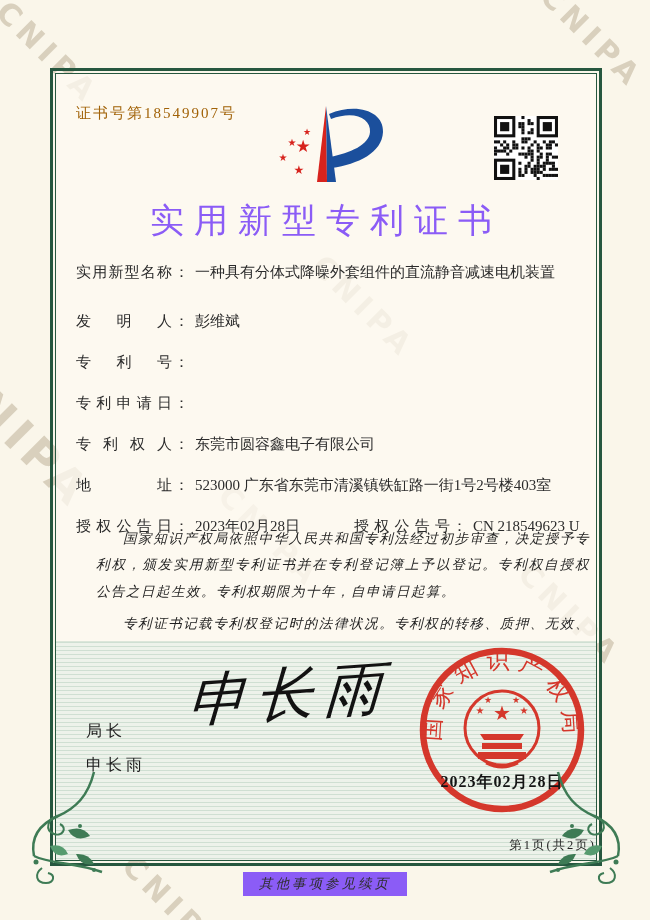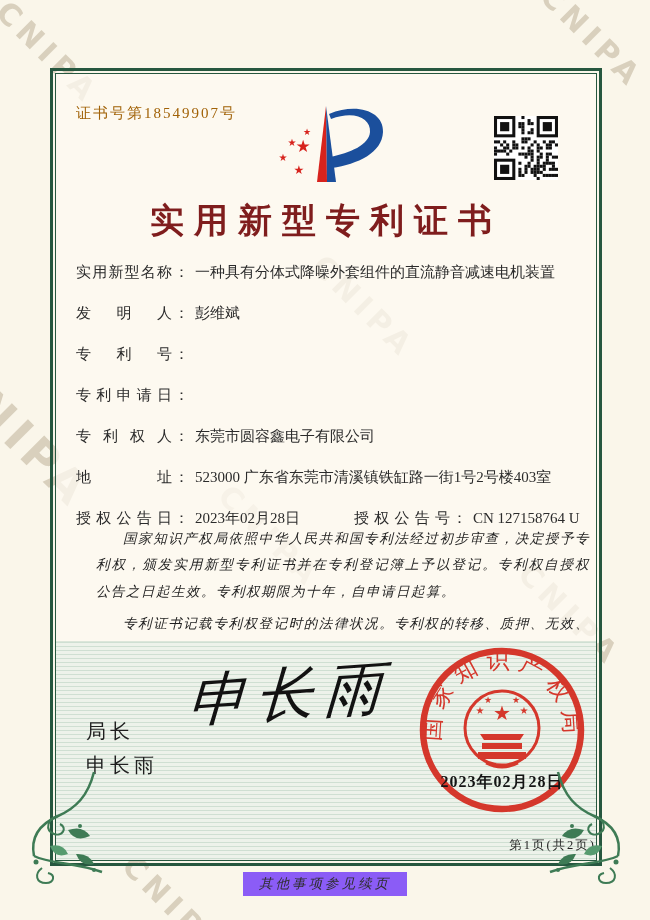--- a/index.html
+++ b/index.html
@@ -17,38 +17,38 @@
   .wm6{left:536px;top:556px;}
   .wm7{left:140px;top:848px;}
   
   .panel{position:absolute;left:50px;top:68px;width:552px;height:798px;border:3px solid #26573f;
          z-index:1;box-sizing:border-box;}
   .panel-inner{position:absolute;inset:2px;border:1px solid #26573f;background:rgba(253,250,242,.74);}
   .cert-no{position:absolute;left:20px;top:30px;font-size:15px;letter-spacing:2px;color:#a16207;text-align:center;}
   .logo{position:absolute;left:210px;top:24px;width:150px;height:94px;}
   .logo text{font-family:"DejaVu Sans",sans-serif;fill:#d7231d;}
   .qr{position:absolute;left:438px;top:42px;width:64px;height:64px;background:#fff;}
-  .title{position:absolute;left:0;right:0;top:124px;text-align:center;font-size:34px;font-weight:bold;
-         letter-spacing:10px;color:#7f1d1d;}
+  .title{position:absolute;left:0;right:0;top:124px;text-align:center;font-size:34px;font-weight:normal;
+         letter-spacing:10px;color:#8b5cf6;}
   .fields{position:absolute;left:20px;top:188px;width:504px;font-size:15px;color:#2b2b2b;}
   .frow{display:flex;margin-bottom:20px;line-height:21px;}
-  .frow.first{margin-bottom:20px;}
+  .frow.first{margin-bottom:28px;}
   .flabel{display:inline-block;width:96px;text-align:justify;text-align-last:justify;flex:none;}
   .fcolon{margin:0 6px 0 2px;flex:none;}
   .fvalue{flex:1;}
   .fcell{display:flex;}
   .fcell.c1{width:278px;flex:none;}
   .paras{position:absolute;left:24px;top:452px;width:494px;font-size:13.5px;line-height:1.95;
          letter-spacing:1.5px;color:#1f1f1f;text-align:justify;font-style:italic;margin-left:16px;}
   .paras p{text-indent:2em;margin:0 0 6px 0;}
   
   .green-section{position:absolute;left:0;right:0;bottom:0;height:218px;
       background:repeating-linear-gradient(180deg,#cfdfd2 0px,#cfdfd2 1px,#edf2ea 1px,#edf2ea 4px);
       border-top:1px solid #dce6da;}
-  .signer{position:absolute;left:30px;top:72px;font-size:20px;color:#202020;letter-spacing:4px;line-height:34px;}
+  .signer{position:absolute;left:30px;top:72px;font-size:16px;color:#202020;letter-spacing:4px;line-height:34px;}
   .signature{position:absolute;left:132px;top:14px;font-size:58px;color:#121212;letter-spacing:10px;
              font-style:italic;transform:rotate(-4deg) skewX(-7deg);white-space:nowrap;}
   .seal{position:absolute;left:360px;top:2px;width:172px;height:172px;opacity:.93;}
   .seal text{font-family:"Liberation Serif",serif;}
   .seal .star{font-family:"DejaVu Sans",sans-serif;}
   .seal-date{position:absolute;left:360px;top:130px;width:172px;text-align:center;font-size:16px;
              font-weight:bold;color:#141414;letter-spacing:1px;}
   .page-indicator{position:absolute;left:0;right:0;bottom:6px;text-align:right;font-size:12.5px;
                   color:#1f1f1f;letter-spacing:2px;}
   
@@ -280,21 +280,21 @@
         </div>
         <div class="frow">
           <span class="fcell c1">
             <span class="flabel">授权公告日</span>
               <span class="fcolon">：</span>
               <span>2023年02月28日</span>
           </span>
           <span class="fcell">
             <span class="flabel">授权公告号</span>
               <span class="fcolon">：</span>
-              <span>CN 127158764 U</span>
+              <span>CN 218549623 U</span>
           </span>
         </div>
       </div>
 
       <div class="paras">
         <p>国家知识产权局依照中华人民共和国专利法经过初步审查，决定授予专利权，颁发实用新型专利证书并在专利登记簿上予以登记。专利权自授权公告之日起生效。专利权期限为十年，自申请日起算。</p>
         <p>专利证书记载专利权登记时的法律状况。专利权的转移、质押、无效、终止、恢复和专利权人的姓名或名称、国籍、地址变更等事项记载在专利登记簿上。</p>
       </div>
 
       <div class="green-section">

